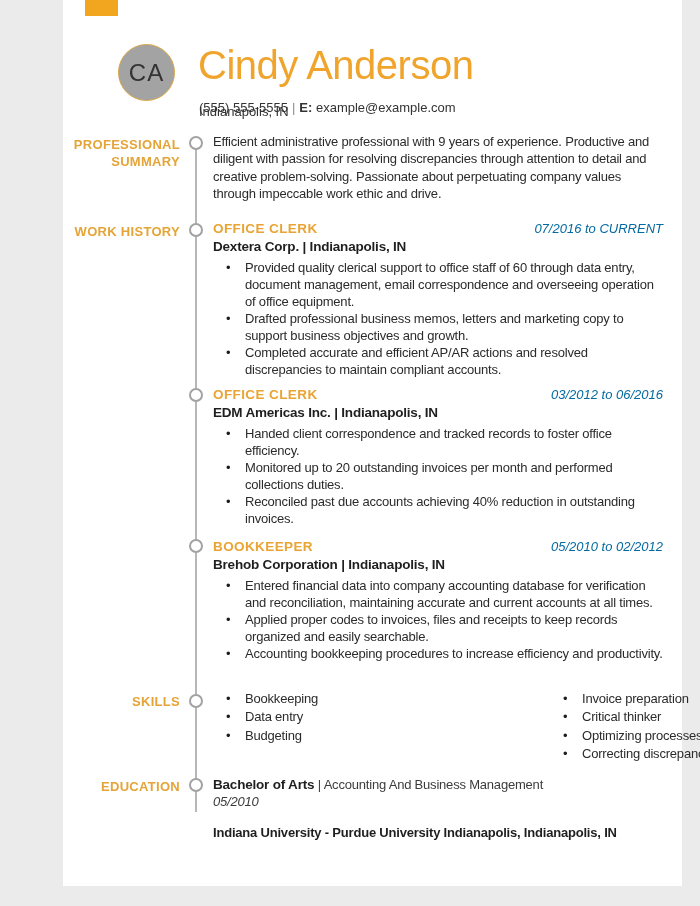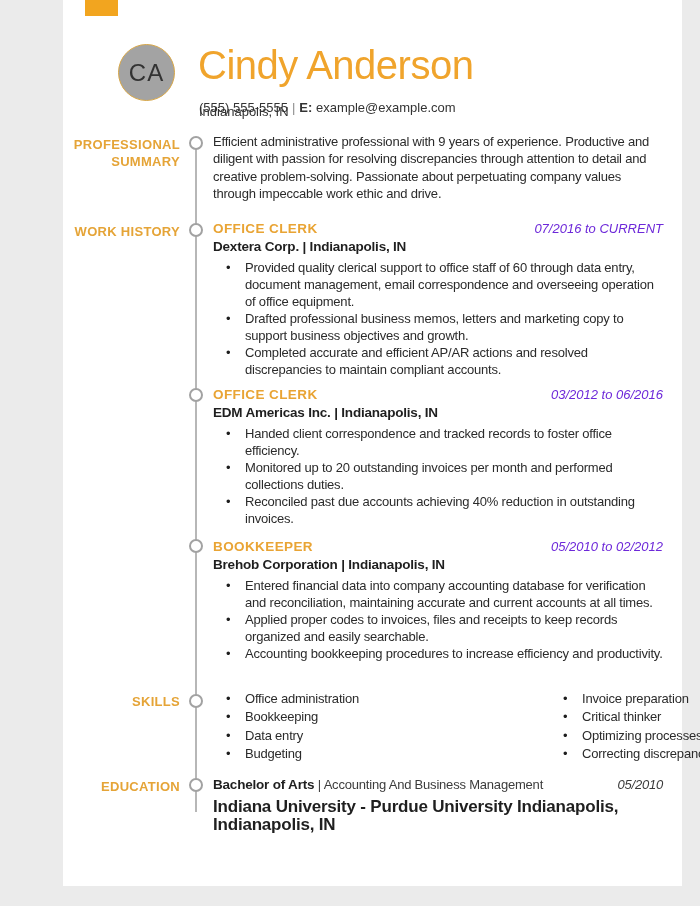--- a/index.html
+++ b/index.html
@@ -54,41 +54,41 @@
   }
   
   .content{
     position:absolute;left:150px;width:450px;
     font-size:13px;letter-spacing:-0.2px;line-height:17.3px;color:#2b2b2b;
   }
   .job-head{display:flex;justify-content:space-between;align-items:flex-start;gap:12px;}
   .job-title{
     font-size:13.5px;font-weight:700;letter-spacing:0.4px;color:#e9a434;
   }
-  .job-dates{font-size:13px;font-style:italic;color:#6d28d9;letter-spacing:0;}
+  .job-dates{font-size:13px;font-style:italic;color:#0369a1;letter-spacing:0;}
   .employer{font-size:13.5px;font-weight:700;color:#1f1f1f;margin-top:1px;}
   ul.bullets{margin:3px 0 0 0;padding:0;list-style:none;}
   ul.bullets li{
     position:relative;padding-left:32px;line-height:17px;
   }
   ul.bullets li::before{
     content:"\2022";position:absolute;left:13px;top:0;color:#1d1d1d;
   }
   
   .skills-col{position:absolute;top:0;width:215px;}
   .skills-col ul{margin:0;padding:0;list-style:none;}
   .skills-col li{position:relative;padding-left:32px;line-height:18.4px;font-size:13px;color:#2b2b2b;}
   .skills-col li::before{content:"\2022";position:absolute;left:13px;top:0;color:#1d1d1d;}
   .skills-col.second{left:337px;}
   
-  .edu-row1{display:flex;justify-content:space-between;align-items:baseline;}
+  .edu-row1{display:flex;justify-content:space-between;align-items:baseline;flex-direction:column;}
   .edu-degree{font-weight:700;color:#1f1f1f;font-size:13.5px;}
   .edu-field{font-weight:400;color:#3c3c3c;font-size:13px;}
   .edu-dates{font-size:13px;font-style:italic;color:#3a3a3a;}
-  .edu-school{font-weight:700;color:#1f1f1f;font-size:17px;margin-top:5px;}
+  .edu-school{font-weight:700;color:#1f1f1f;font-size:13px;margin-top:13px;}
 </style>
 </head>
 <body>
 
 <div class="paper">
 
   <div class="corner-tab"></div>
 
   <div class="monogram">
     <span>CA</span>
@@ -149,21 +149,20 @@
       <li>Entered financial data into company accounting database for verification and reconciliation, maintaining accurate and current accounts at all times.</li>
       <li>Applied proper codes to invoices, files and receipts to keep records organized and easily searchable.</li>
       <li>Accounting bookkeeping procedures to increase efficiency and productivity.</li>
     </ul>
   </div>
 
   <div class="sec-label" style="top:693px">SKILLS</div>
   <div class="content" style="top:690px;height:80px">
     <div class="skills-col" style="left:0">
       <ul>
-        <li>Office administration</li>
         <li>Bookkeeping</li>
         <li>Data entry</li>
         <li>Budgeting</li>
       </ul>
     </div>
     <div class="skills-col second">
       <ul>
         <li>Invoice preparation</li>
         <li>Critical thinker</li>
         <li>Optimizing processes</li>

